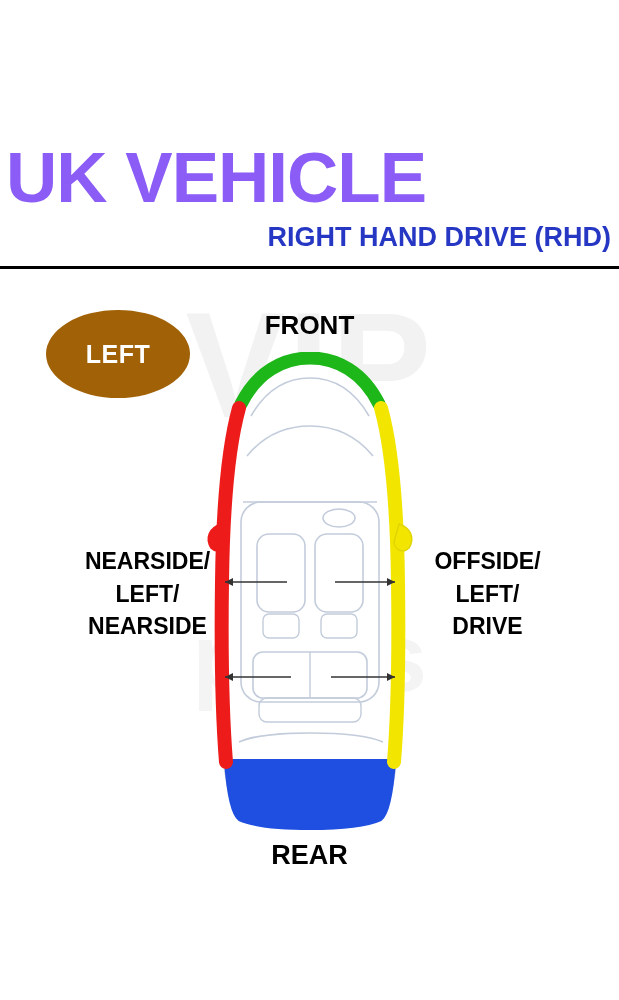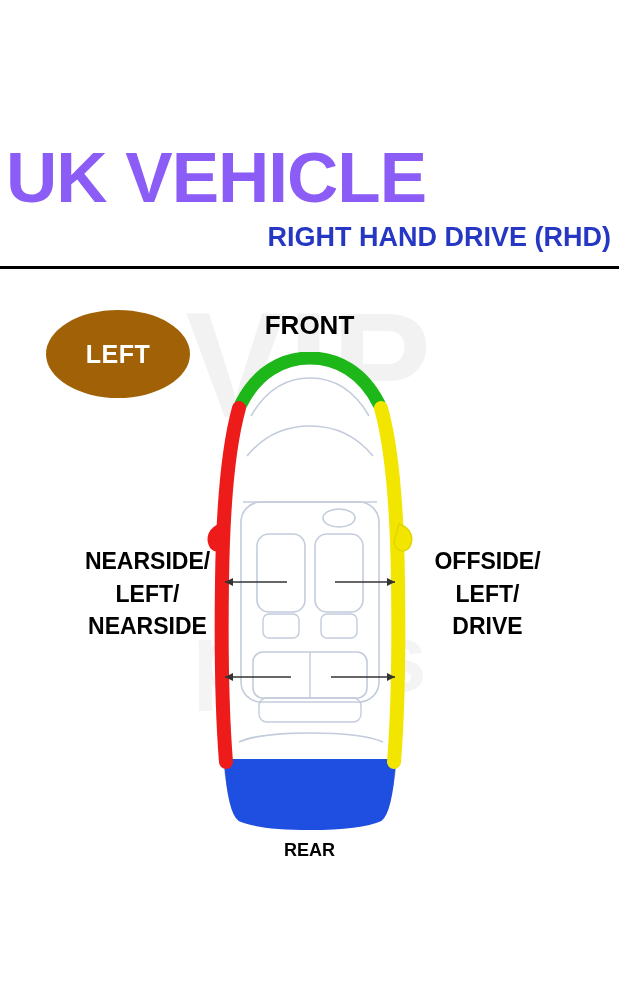--- a/index.html
+++ b/index.html
@@ -104,21 +104,21 @@
     font-size: 26px;
     font-weight: bold;
     color: #000000;
   }
   .label-rear {
     position: absolute;
     left: 0;
     top: 840px;
     width: 619px;
     text-align: center;
-    font-size: 18px;
+    font-size: 27px;
     font-weight: bold;
     color: #000000;
   }
 
   .bubble {
     position: absolute;
     width: 144px;
     height: 88px;
     border-radius: 50%;
     background: #a16207;

